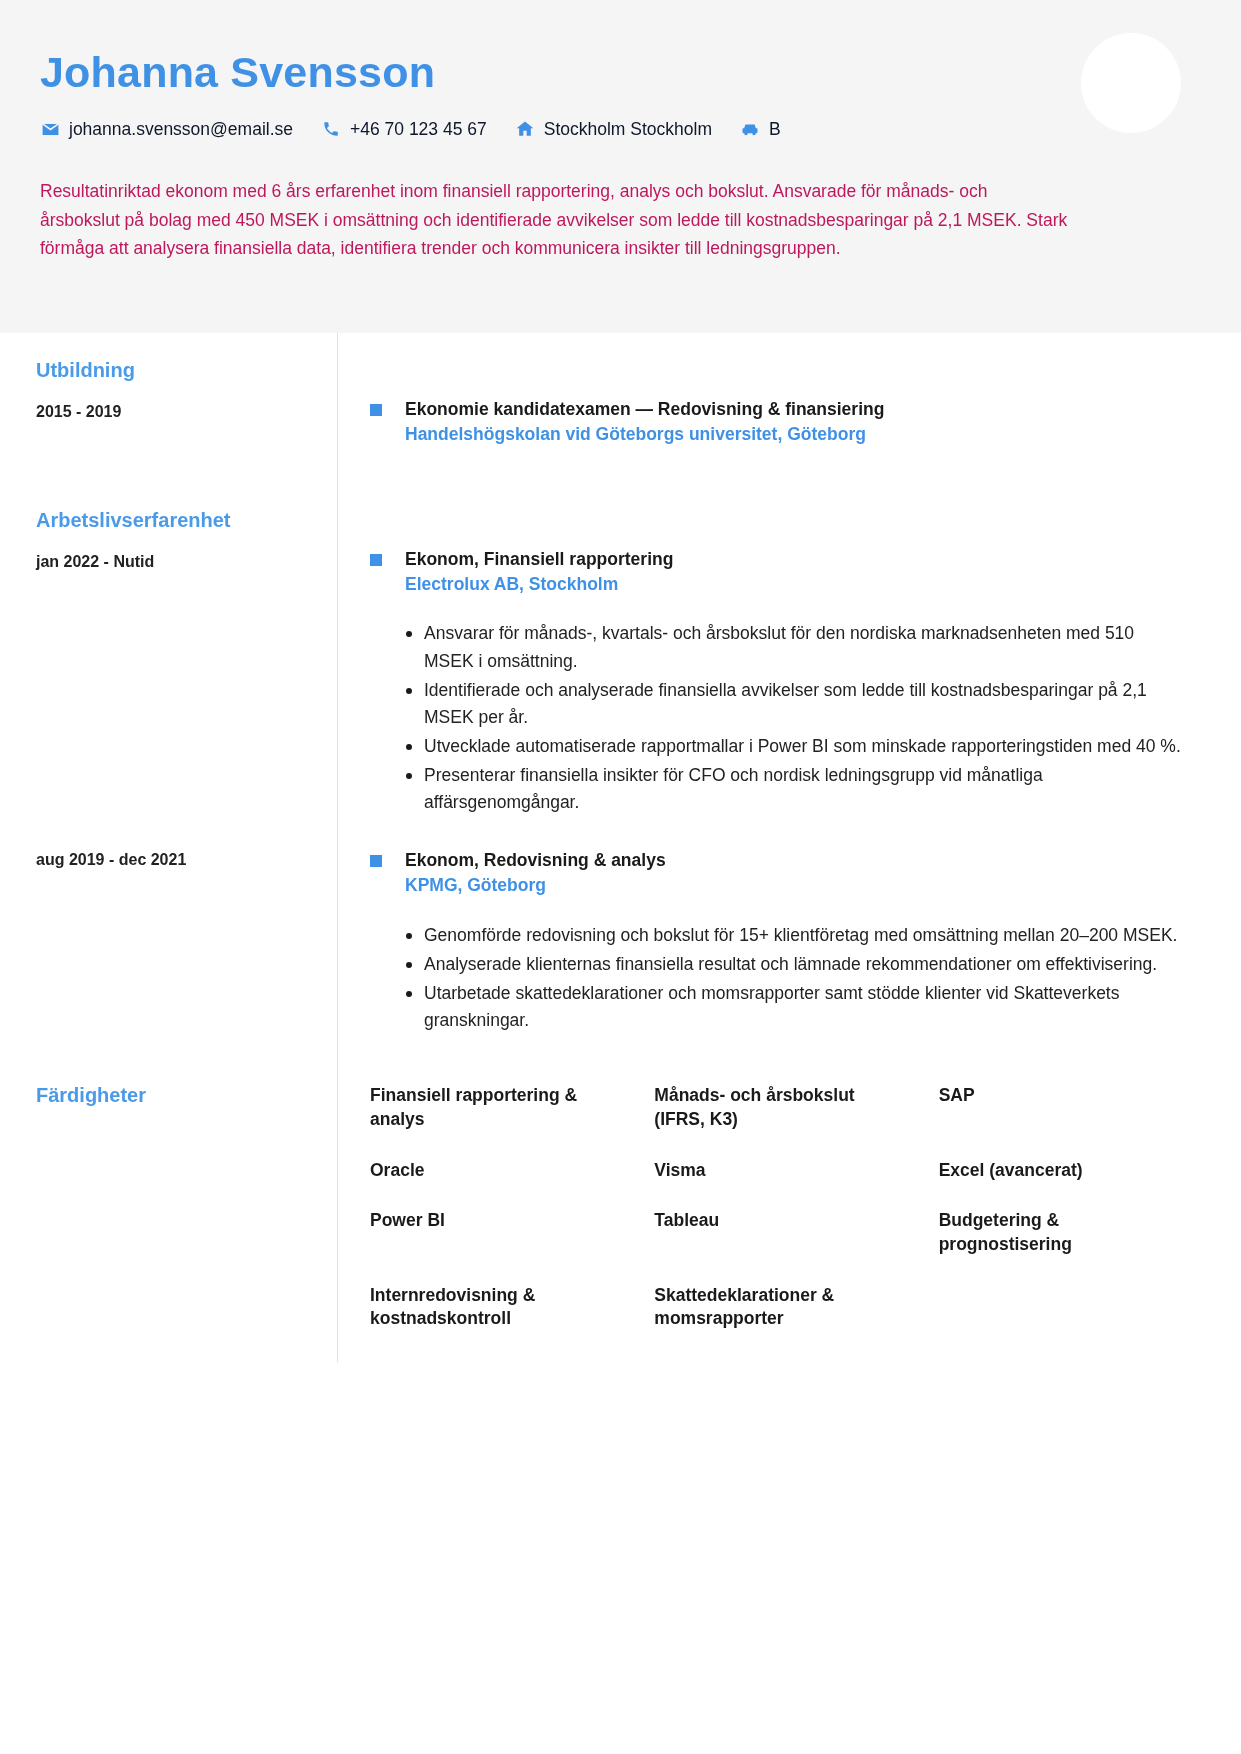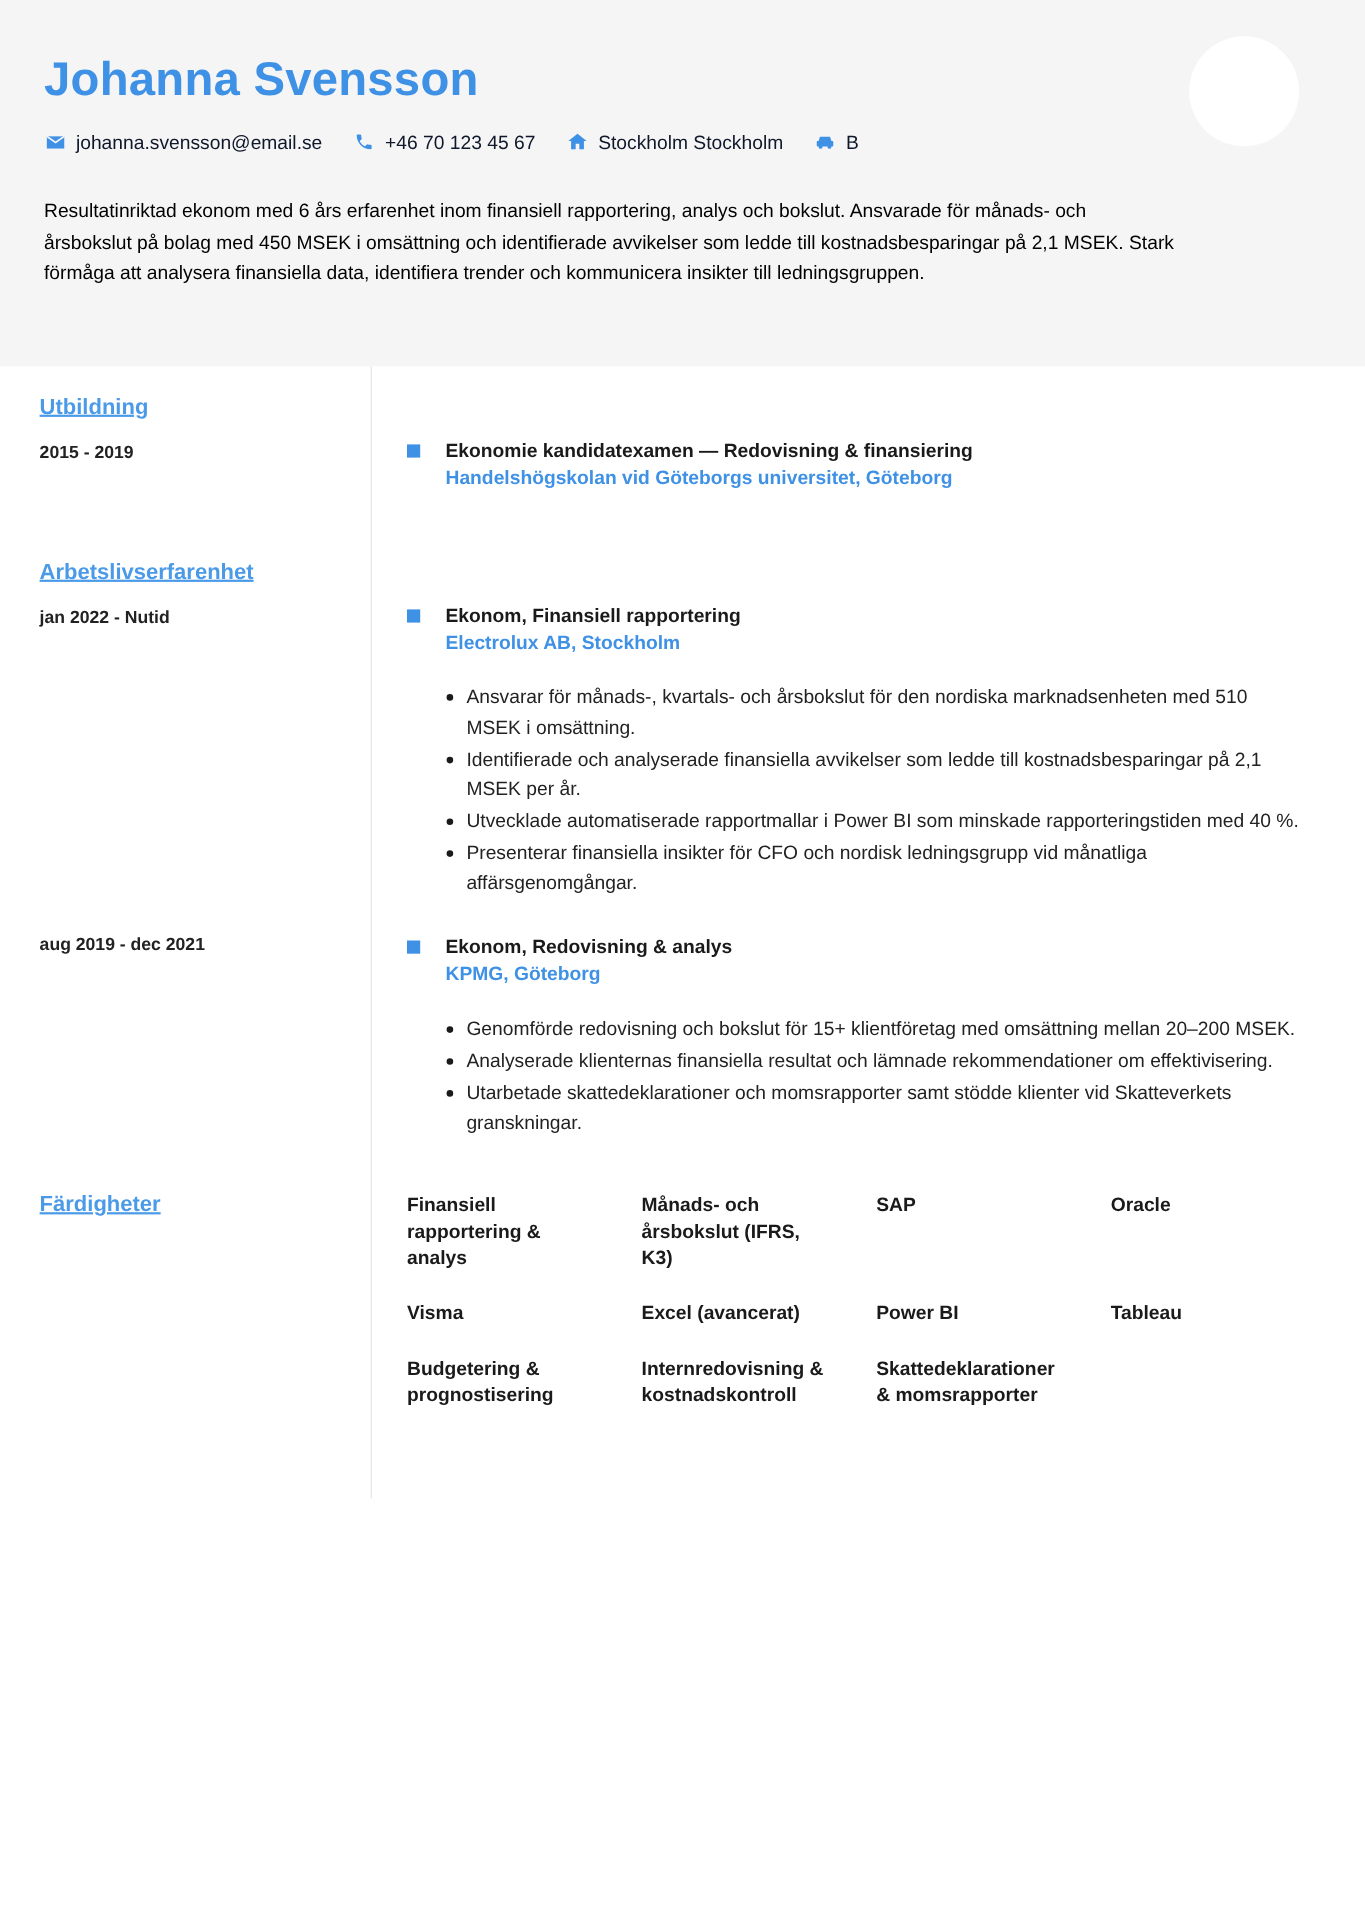--- a/index.html
+++ b/index.html
@@ -61,21 +61,21 @@
     width: 20px;
     height: 20px;
     color: #3f91e5;
     flex: none;
   }
   .contact-item .ico svg { display: block; }
 
   .summary {
     font-size: 17.5px;
     line-height: 1.62;
-    color: #000000;
+    color: #be185d;
     max-width: 1030px;
   }
 
   .avatar {
     position: absolute;
     top: 33px;
     right: 60px;
     width: 100px;
     height: 100px;
     border-radius: 50%;
@@ -114,21 +114,20 @@
     padding-left: 33px;
     padding-right: 56px;
     position: relative;
   }
 
   .section-title {
     font-size: 20px;
     font-weight: 700;
     color: #4a9ae8;
     margin-bottom: 18px;
-    text-decoration: underline;
   }
 
   .date-label {
     font-size: 16px;
     font-weight: 700;
     color: #222222;
     line-height: 1.3;
     padding-top: 2px;
   }
 
@@ -185,21 +184,21 @@
     border-radius: 50%;
     background: #1a1a1a;
   }
 
   .gap-edu { height: 62px; }
   .gap-job { height: 30px; }
 
   
   .skills-grid {
     display: grid;
-    grid-template-columns: 1fr 1fr 1fr 1fr;
+    grid-template-columns: 1fr 1fr 1fr;
     column-gap: 38px;
     row-gap: 0;
   }
 
   .skill {
     font-size: 17.5px;
     font-weight: 700;
     color: #1a1a1a;
     line-height: 1.35;
     margin-bottom: 27px;

